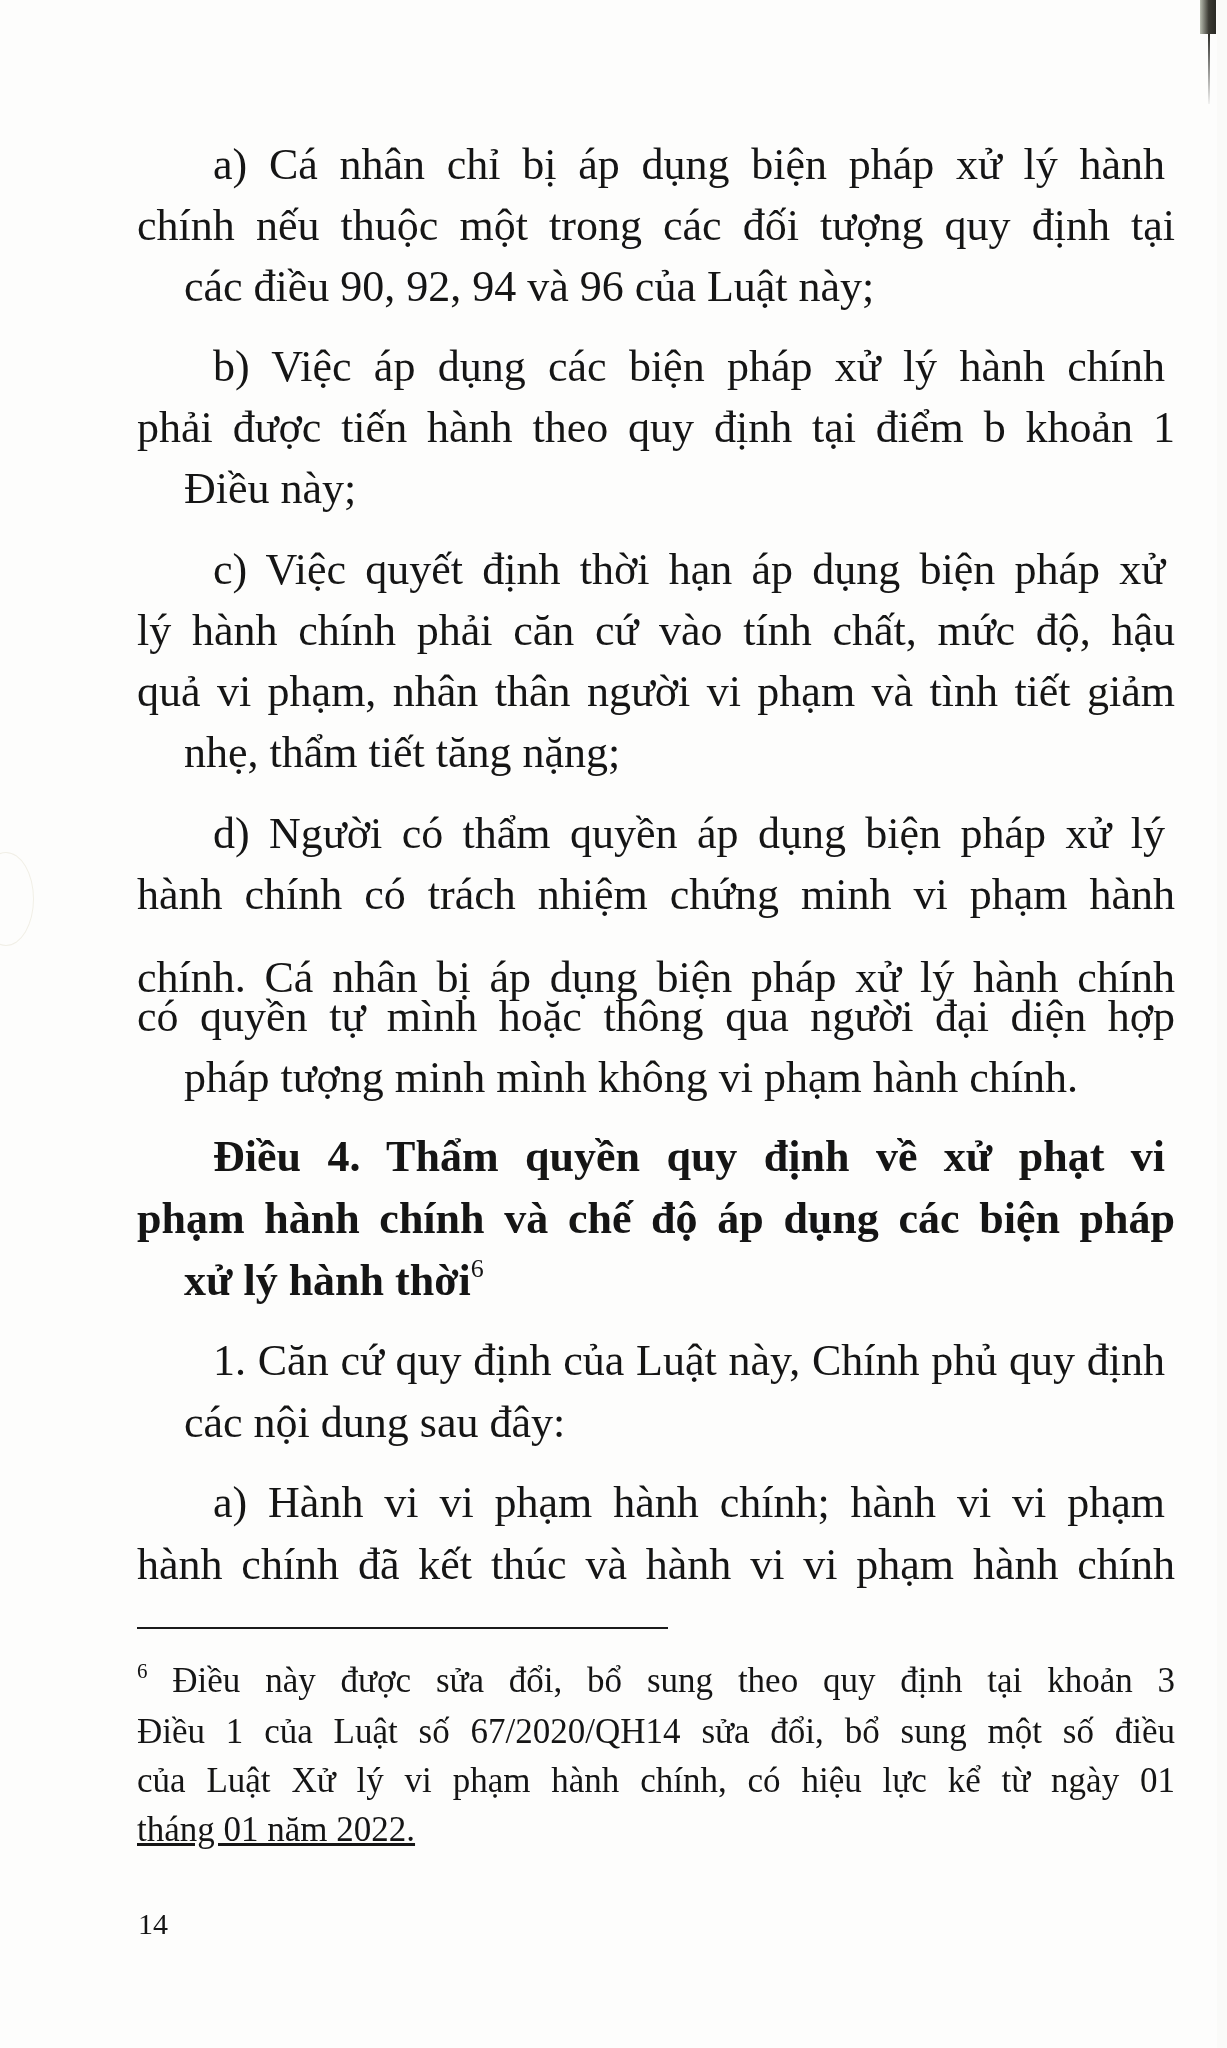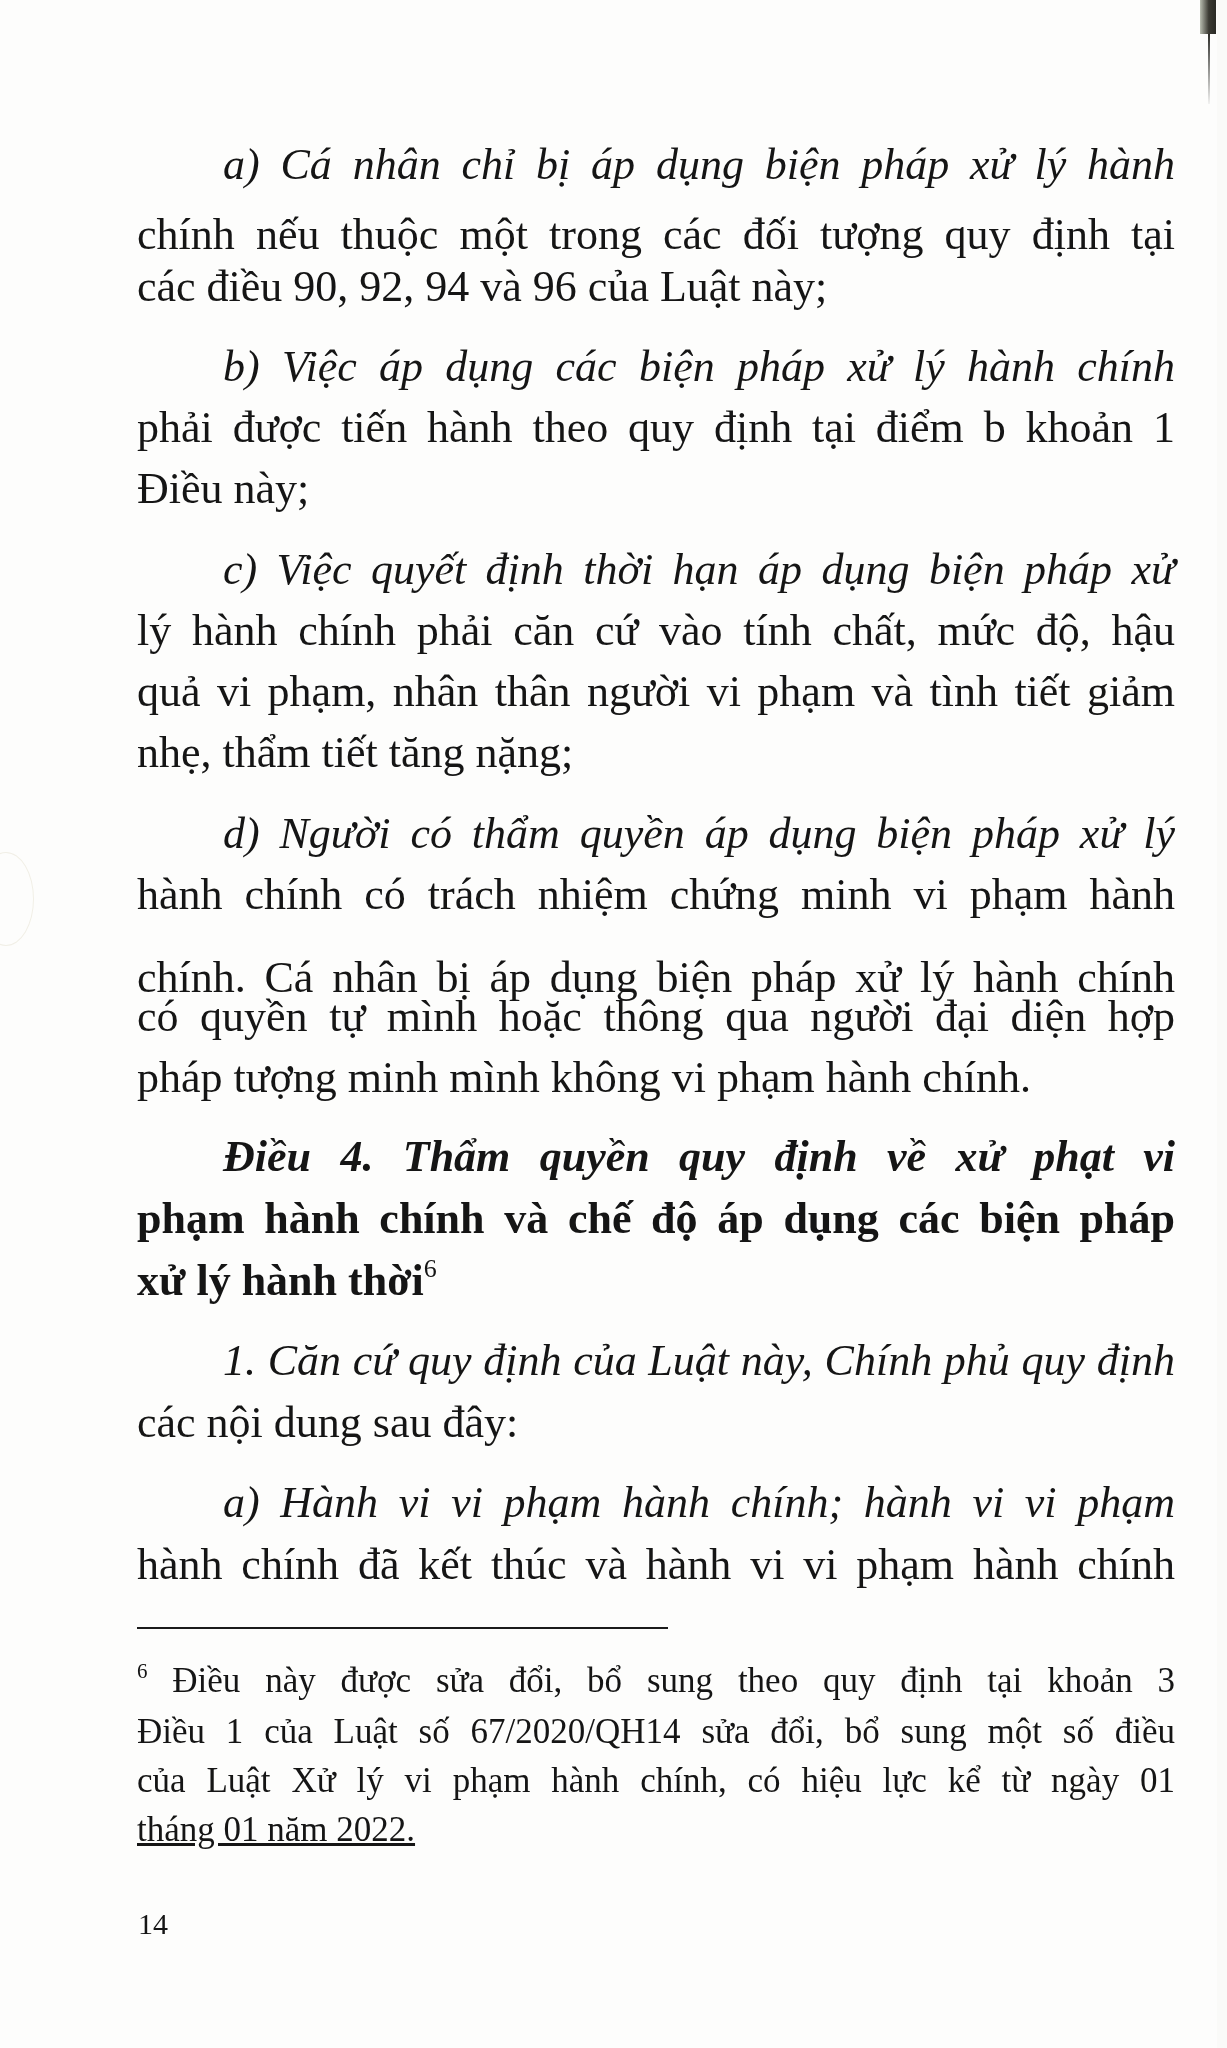--- a/index.html
+++ b/index.html
@@ -26,22 +26,22 @@
     border-radius: 50%; border: 1px solid #f1efe6;
   }
   .body-text {
     position: absolute; left: 137px; width: 1038px;
   }
   .line {
     position: absolute; left: 0; width: 1038px; height: 61px;
     font-size: 44px; line-height: 61px; white-space: nowrap;
     text-align: justify; text-align-last: justify;
   }
-  .line.indent { left: 86px; width: 952px; font-style: italic; }
-  .line.last { text-align-last: left; }
+  .line.indent { left: 76px; width: 952px; }
+  .line.last { text-align-last: left; margin-left: 47px; }
   .line.bold { font-weight: bold; }
   .sup { font-size: 26px; vertical-align: 18px; line-height: 0; font-weight: normal; }
   .footnote-rule {
     position: absolute; left: 137px; top: 1627px; width: 531px; height: 2px; background: #1b1b1b;
   }
   .fn-line {
     position: absolute; left: 137px; width: 1038px; height: 50px;
     font-size: 35px; line-height: 50px; white-space: nowrap;
     text-align: justify; text-align-last: justify;
   }
@@ -56,21 +56,21 @@
 
 <div class="page-edge"></div>
 <div class="corner-mark"></div>
 <div class="corner-line"></div>
 <div class="edge-shadow"></div>
 
 <div class="body-text">
 
   <div>
     <div class="line indent" style="top:134px">a) Cá nhân chỉ bị áp dụng biện pháp xử lý hành</div>
-    <div class="line" style="top:204px">chính nếu thuộc một trong các đối tượng quy định tại</div>
+    <div class="line" style="top:195px">chính nếu thuộc một trong các đối tượng quy định tại</div>
     <div class="line last" style="top:256px">các điều 90, 92, 94 và 96 của Luật này;</div>
   </div>
 
   <div>
     <div class="line indent" style="top:336px">b) Việc áp dụng các biện pháp xử lý hành chính</div>
     <div class="line" style="top:397px">phải được tiến hành theo quy định tại điểm b khoản 1</div>
     <div class="line last" style="top:458px">Điều này;</div>
   </div>
 
   <div>

